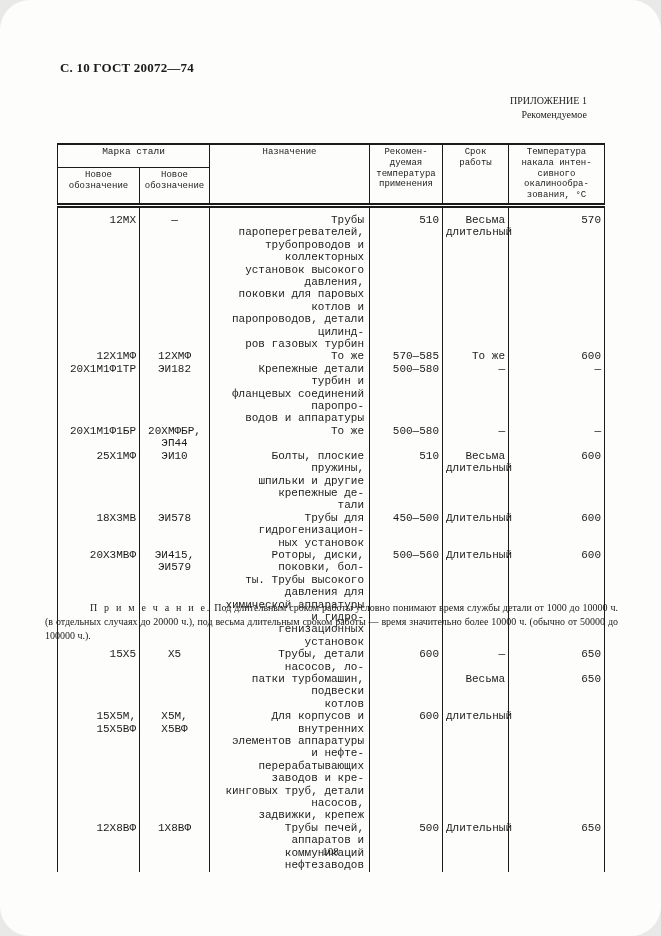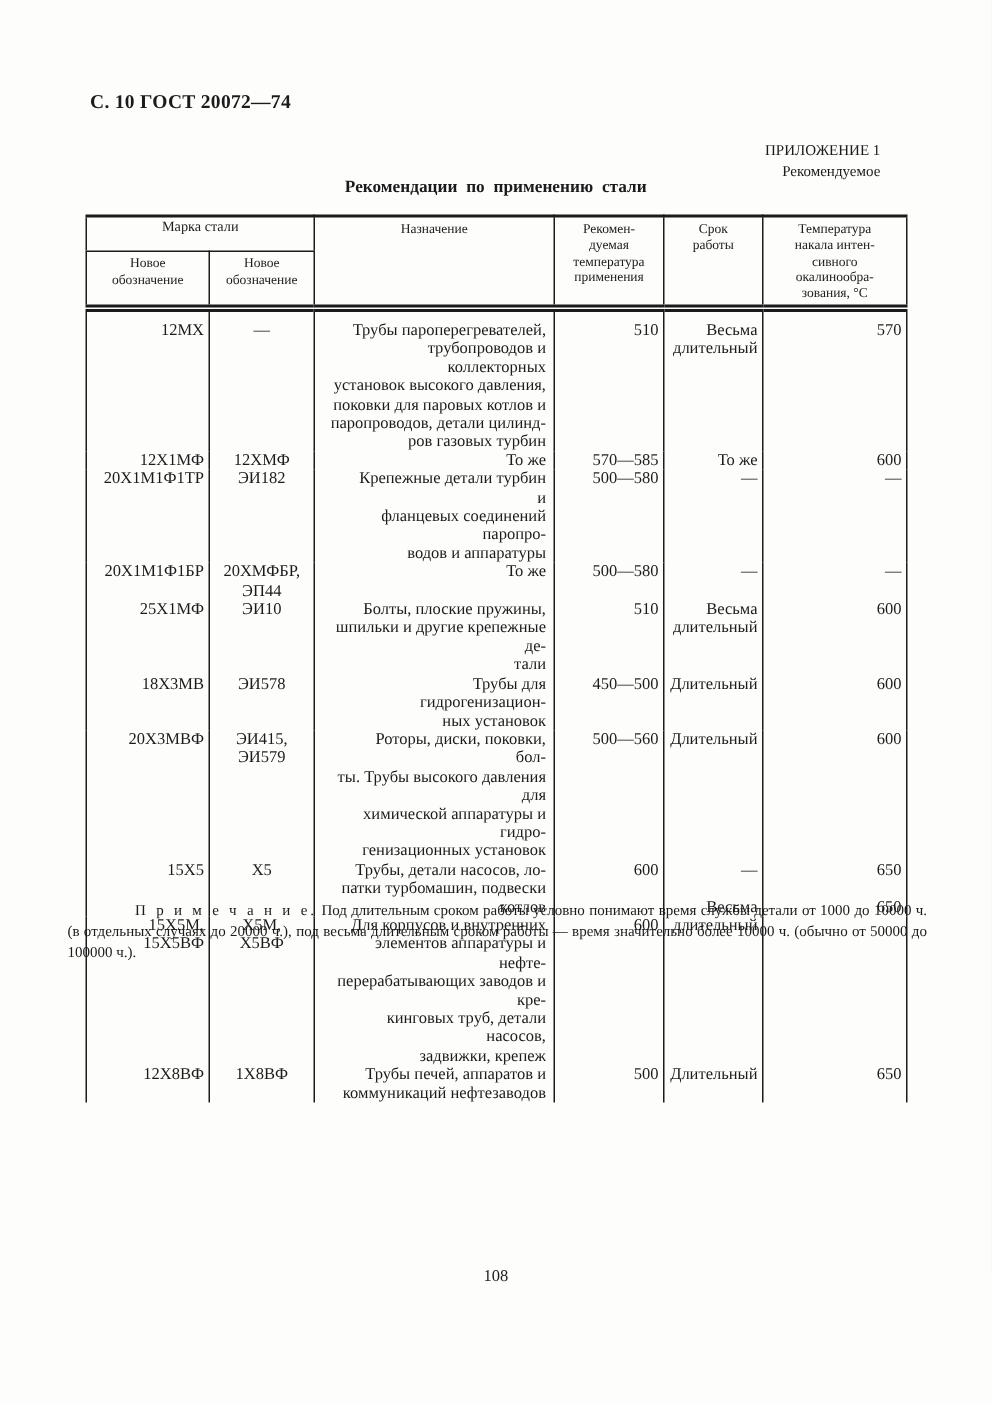--- a/index.html
+++ b/index.html
@@ -4,20 +4,21 @@
 <style>
   * { margin: 0; padding: 0; box-sizing: border-box; }
   html, body { width: 661px; height: 936px; }
   body { background: #e9e9e7; font-family: "Liberation Serif", "DejaVu Serif", serif; }
   .page {
     position: relative;
     width: 661px; height: 936px;
     background: #fdfdfc;
     color: #1b1b1b;
     overflow: hidden;
+    border-radius: 30px;
   }
 
   .doc-header {
     position: absolute; left: 60px; top: 60px;
     font-weight: bold; font-size: 13px; letter-spacing: 0.2px;
   }
 
   .appendix {
     position: absolute; left: 510px; top: 94px;
     font-size: 10px; line-height: 13.5px;
@@ -29,20 +30,21 @@
     text-align: center; font-weight: bold; font-size: 11.5px; word-spacing: 3px;
   }
 
   table.steel {
     position: absolute; left: 57px; top: 143px; width: 547px;
     border-collapse: collapse; table-layout: fixed;
     font-size: 11px; line-height: 12.4px;
     border-top: 2px solid #1b1b1b;
     border-left: 1px solid #1b1b1b;
     border-right: 1px solid #1b1b1b;
+    font-family: Liberation Mono, monospace;
   }
   table.steel th, table.steel td {
     border-left: 1px solid #1b1b1b;
     vertical-align: top;
     font-weight: normal;
   }
   table.steel th:first-child, table.steel td:first-child { border-left: none; }
 
   thead th {
     font-size: 9px; line-height: 10.8px;
@@ -84,21 +86,20 @@
 
 <div class="page">
 
   <div class="doc-header">С. 10 ГОСТ 20072—74</div>
 
   <div class="appendix">
     <div>ПРИЛОЖЕНИЕ 1</div>
     <div>Рекомендуемое</div>
   </div>
 
-  <div class="table-title">Рекомендации по применению стали</div>
 
   <table class="steel">
     <colgroup>
       <col style="width:82px">
       <col style="width:70px">
       <col style="width:160px">
       <col style="width:73px">
       <col style="width:66px">
       <col style="width:96px">
     </colgroup>

